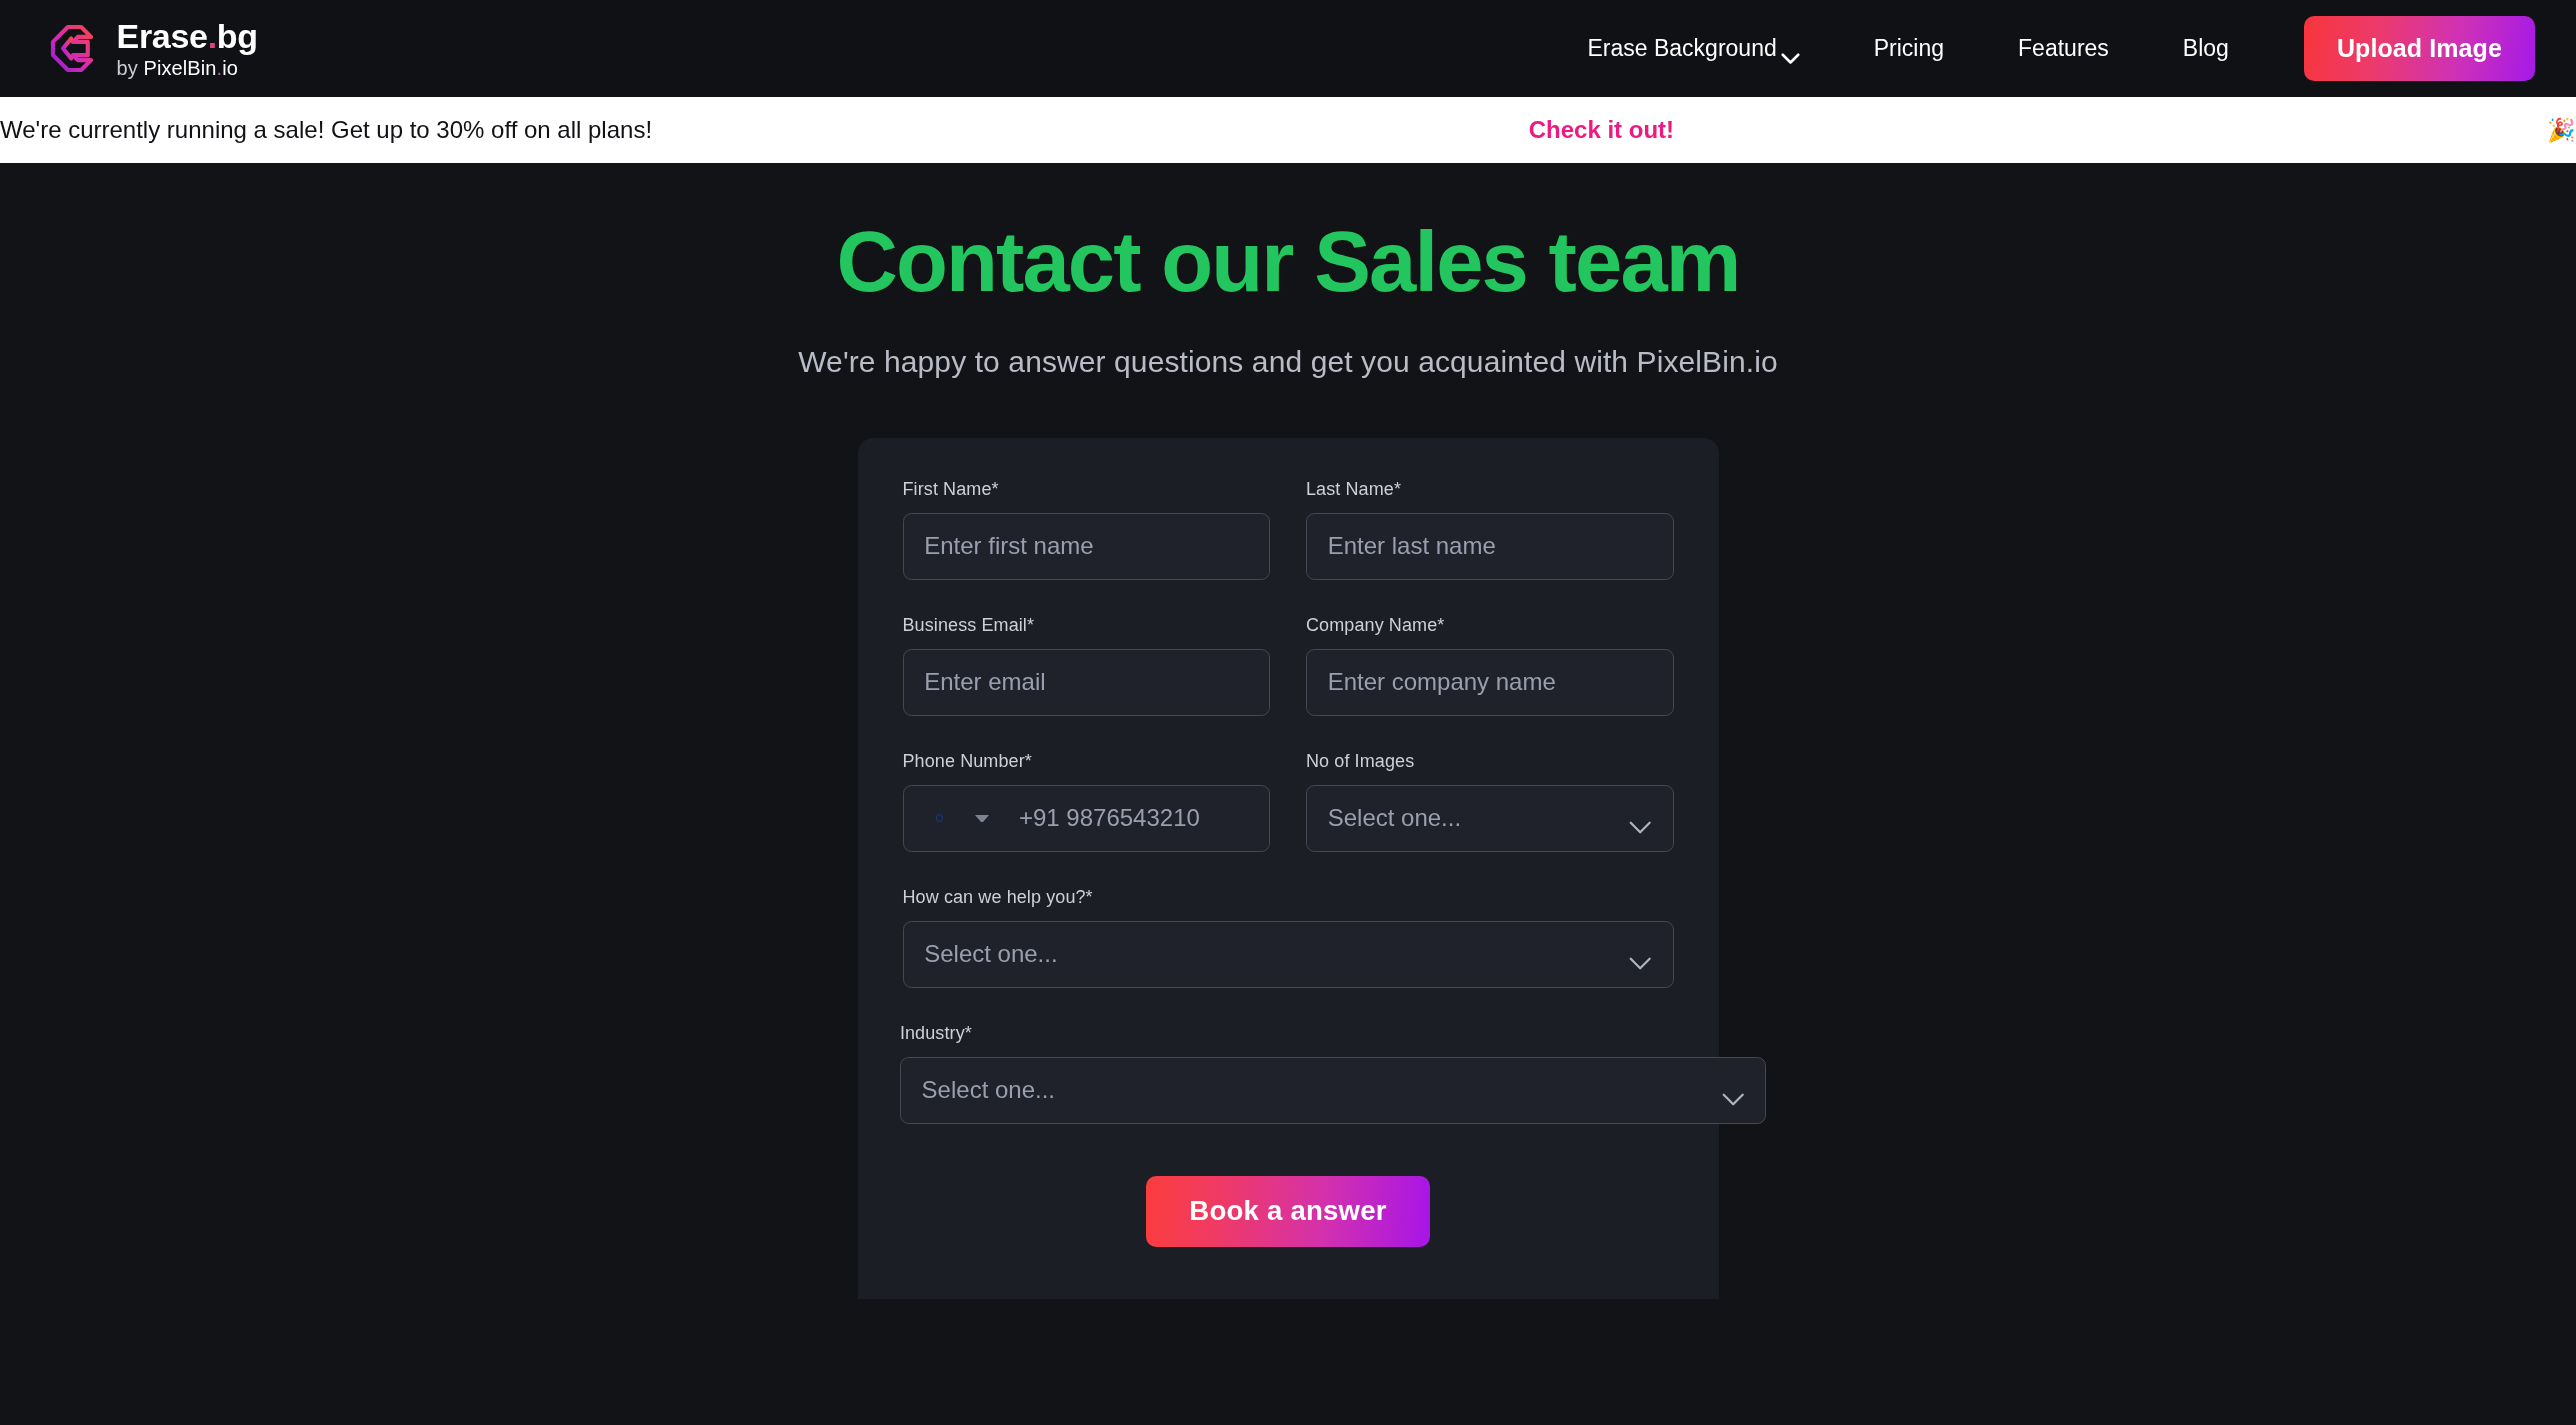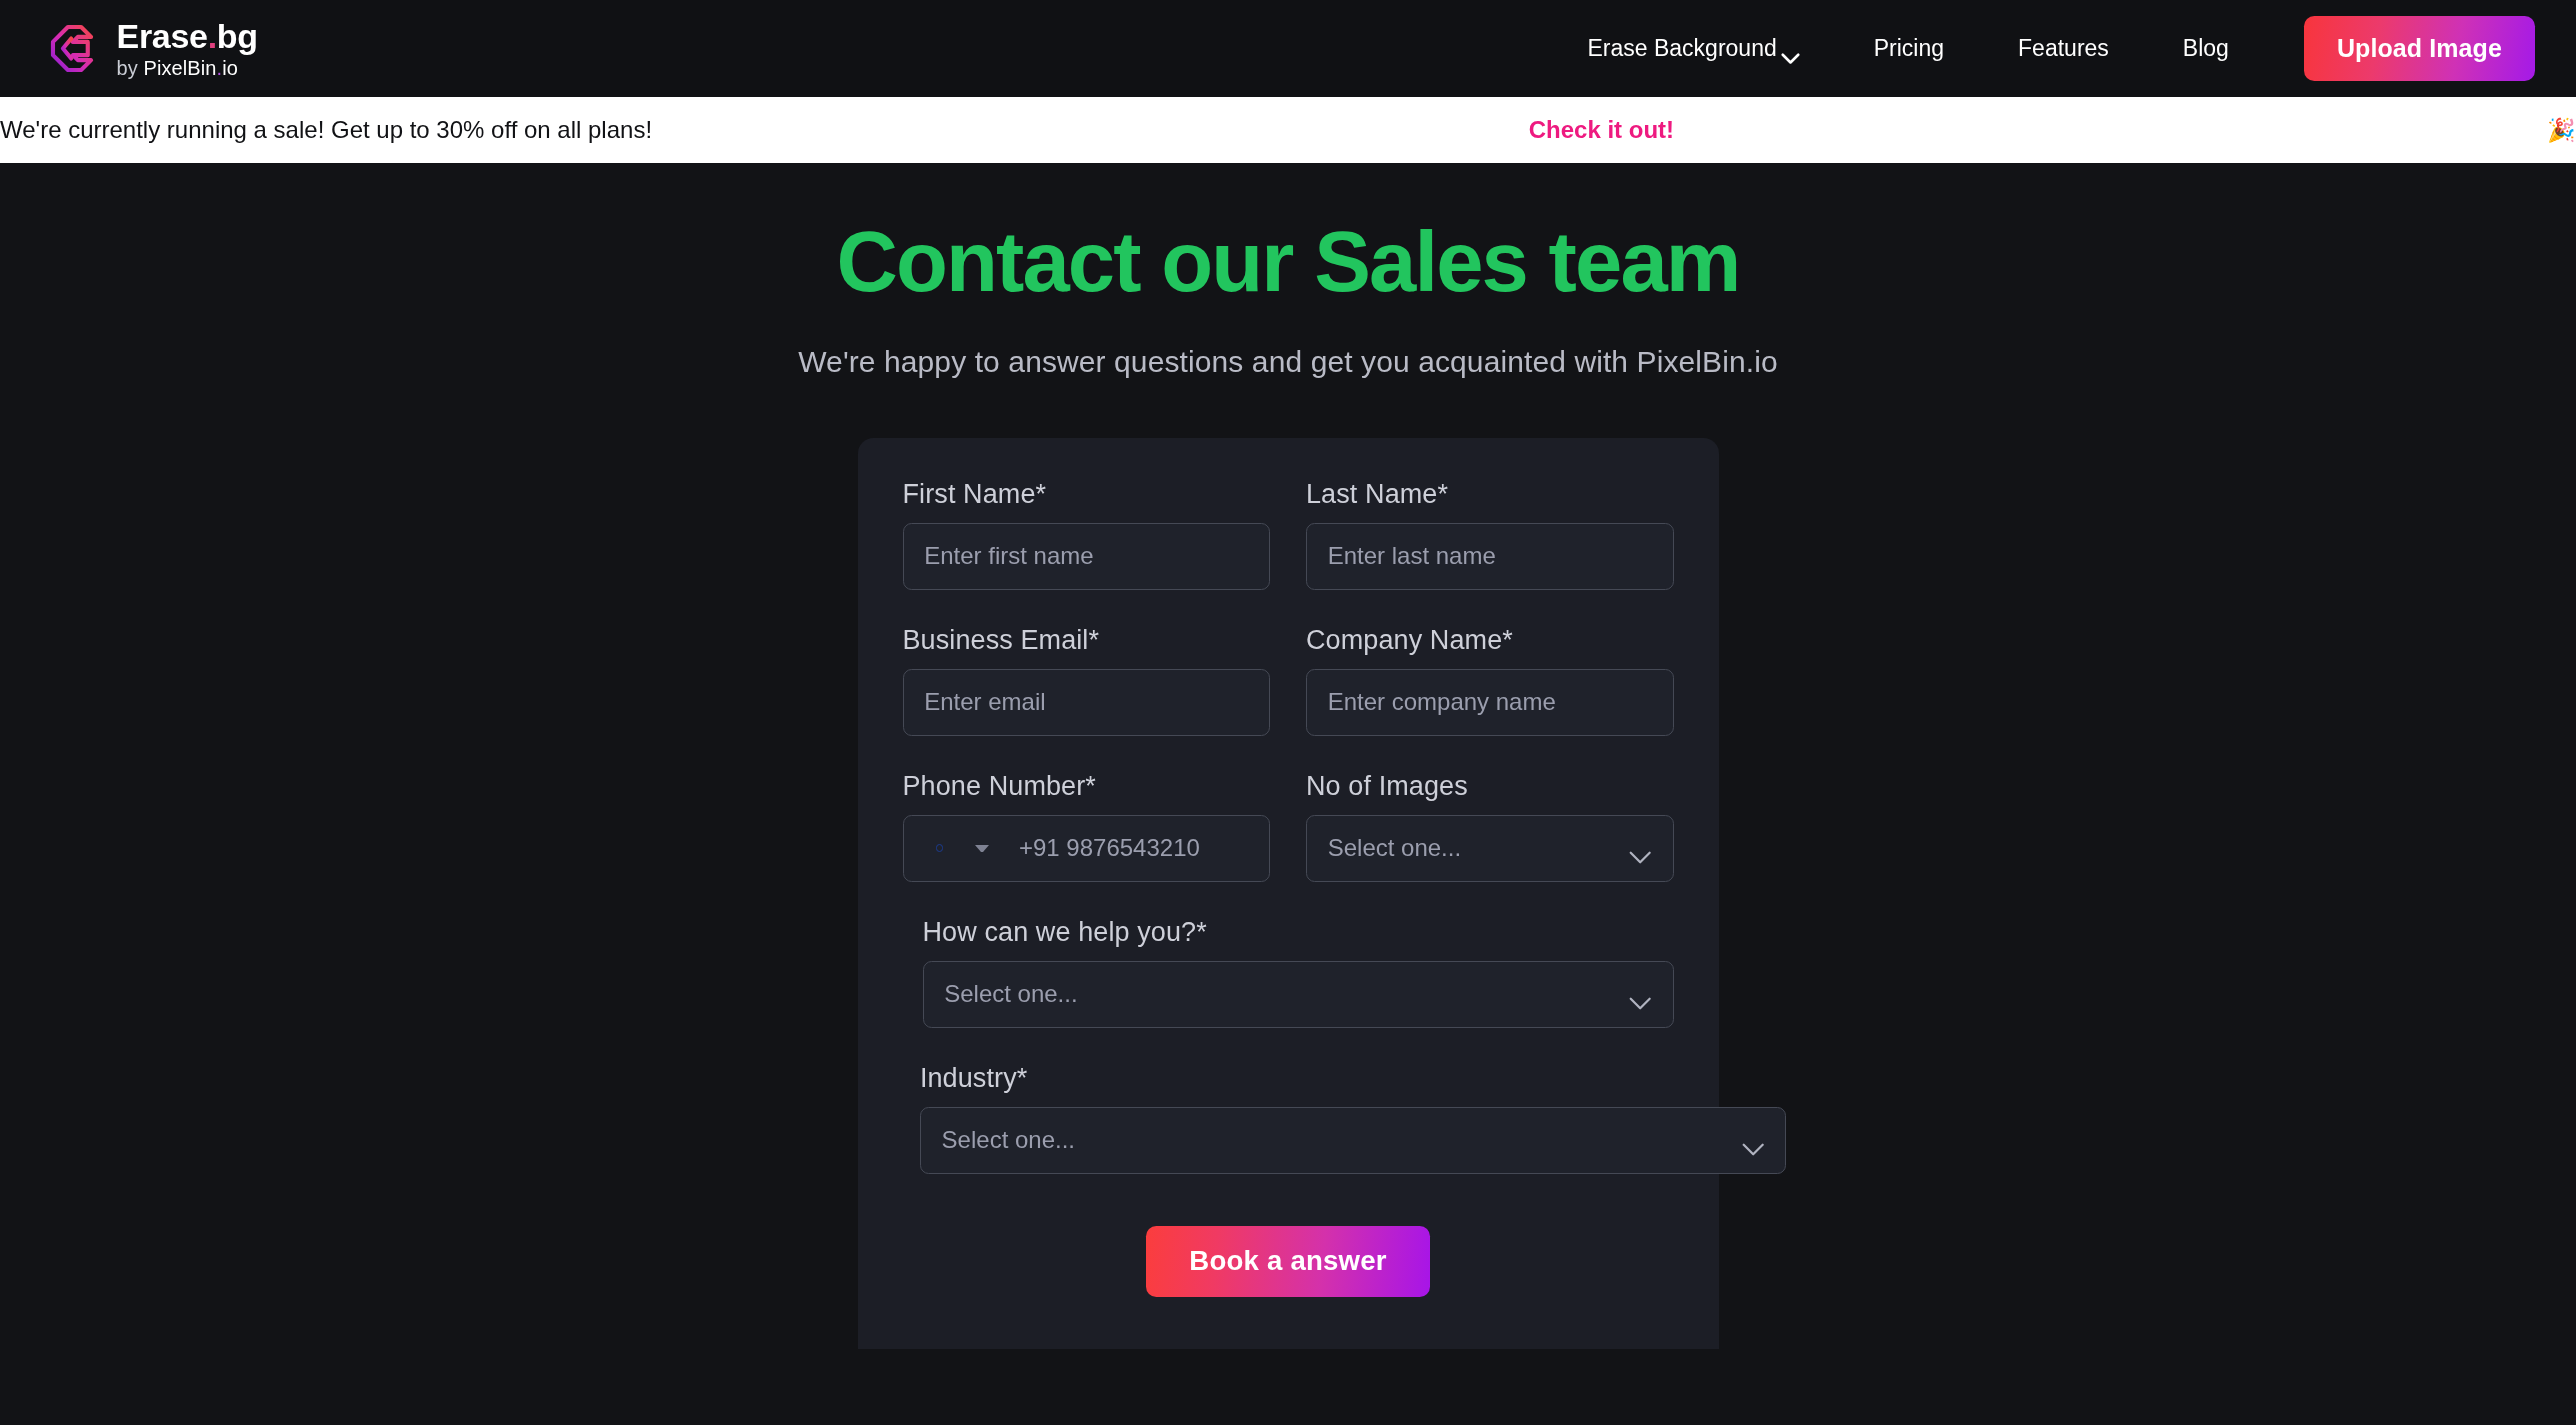--- a/index.html
+++ b/index.html
@@ -175,21 +175,21 @@
   .row {
     display: flex;
     gap: 36px;
     margin-bottom: 35px;
   }
 
   .field { flex: 1 1 0; min-width: 0; }
 
   .label {
     display: block;
-    font-size: 27px;
+    font-size: 18px;
     font-weight: 400;
     color: #ced0d9;
     margin-bottom: 13px;
     letter-spacing: 0.1px;
   }
 
   .input,
   .selectbox,
   .phonebox {
     width: 100%;
@@ -256,21 +256,21 @@
     margin-left: 10.3px;
     flex: 0 0 13.8px;
   }
   .phone-placeholder {
     margin-left: 22.4px;
     font-size: 24px;
     color: #9b9eae;
   }
 
   
-  .stack { margin-bottom: 35px; margin-left: 20px; }
+  .stack { margin-bottom: 35px; }
   .stack.industry { margin-bottom: 0; }
   .stack.industry .selectbox { width: 866px; margin-left: -2.6px; }
   .stack.industry .label { margin-left: -2.6px; }
 
   .submit-wrap {
     display: flex;
     justify-content: center;
     margin-top: 52px;
   }
 

